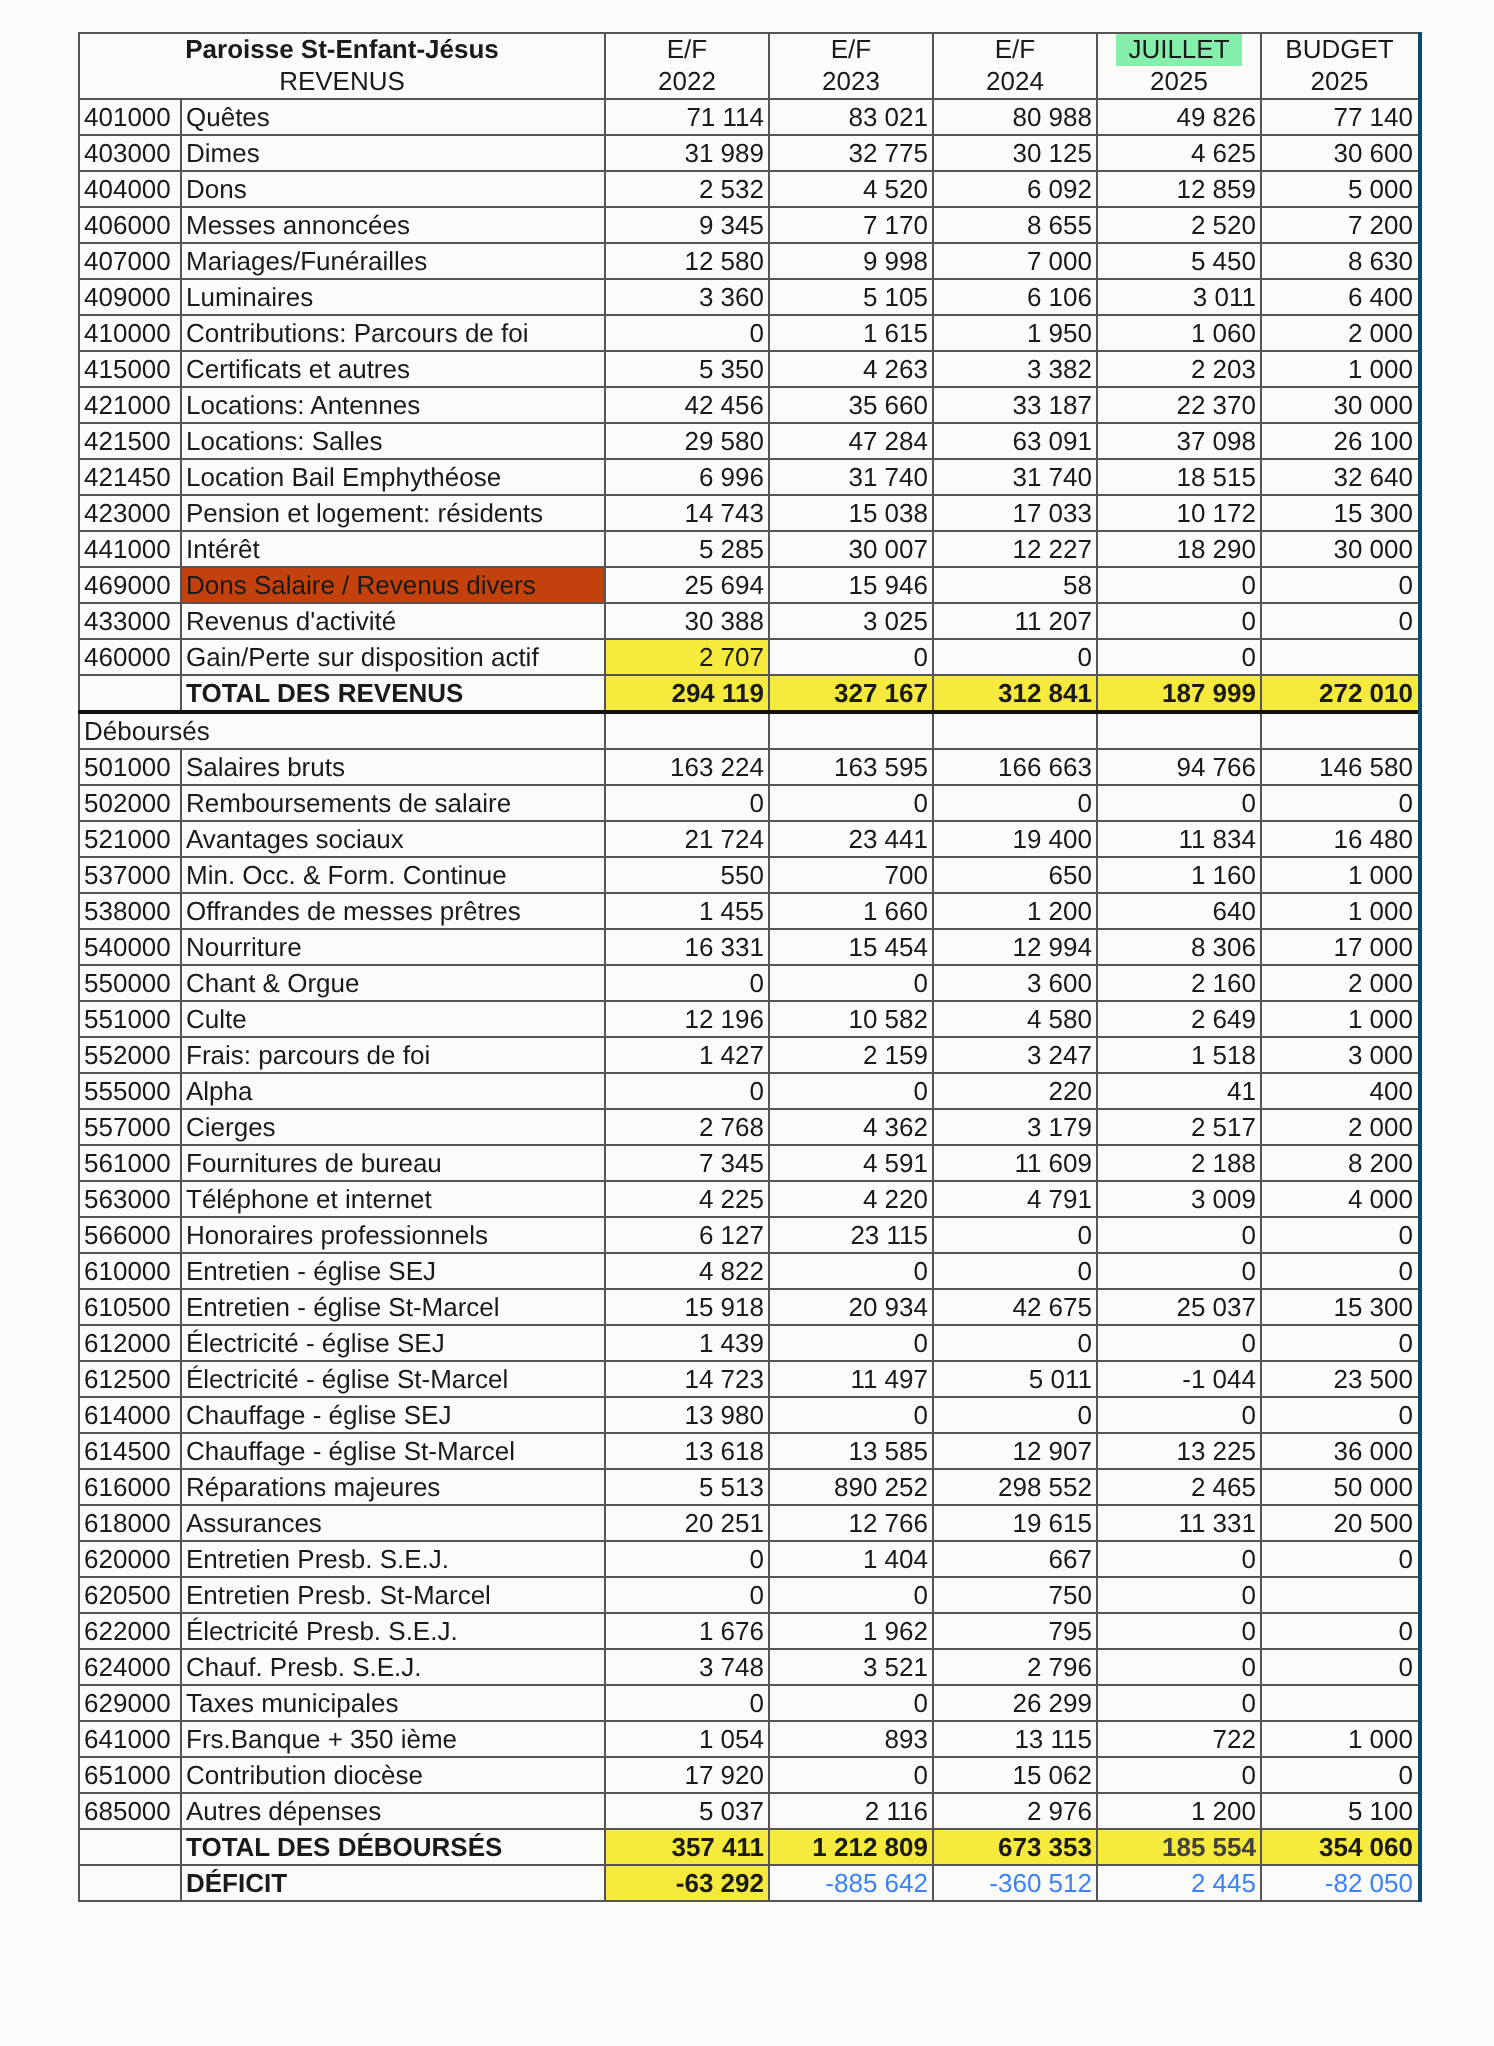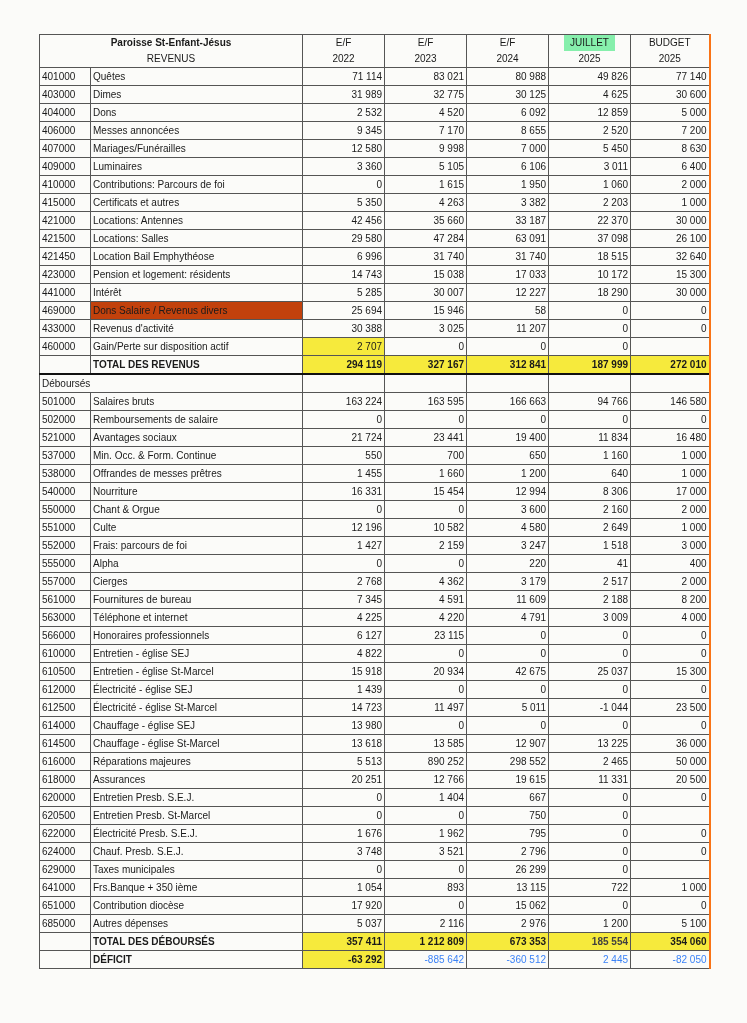--- a/index.html
+++ b/index.html
@@ -1,38 +1,38 @@
 <!DOCTYPE html>
 <html><head>
 <meta charset="utf-8">
 <style>
   html, body { margin:0; padding:0; background:#fbfbf9; }
   body { width:747px; height:1023px; position:relative; overflow:hidden;
          font-family:"Liberation Sans", sans-serif; color:#1a1a1a; }
-  #sheet { position:absolute; left:39px; top:34px; width:652px;
-           border-collapse:collapse; table-layout:fixed; font-size:10px; }
+  #sheet { position:absolute; left:39px; top:16px; width:652px;
+           border-collapse:collapse; table-layout:fixed; font-size:13px; }
   #sheet td { border:1px solid #555; padding:0 2px; height:17px; line-height:17px;
               white-space:nowrap; overflow:hidden; }
   #sheet col.c-code { width:51px; }
   #sheet col.c-label { width:212px; }
   #sheet col.c-val { width:82px; }
   #sheet col.c-last { width:79px; }
   .num { text-align:right; }
   .code { text-align:left; padding-left:2px !important; border-right:1px solid #555; }
   .hdr td { height:16px !important; line-height:16px !important; text-align:center; }
   .title { font-weight:bold; text-align:center; }
   .juillet { background:#86efac; display:inline-block; padding:0 6px; }
   .green { background:#c2410c; }
   .yellow { background:#f6ea3c; }
   .total td { font-weight:bold; border-top:2px solid #111; border-bottom:2px solid #111; }
   .total .lbl { font-weight:bold; }
   .red { color:#3b82f6; }
   .orange { color:#404040; }
   .section td { height:20px; line-height:22px; }
-  #sheet tr td:last-child { border-right:2px solid #f97316;margin-top:16px; }
+  #sheet tr td:last-child { border-right:2px solid #0c4a6e;margin-top:16px; }
 </style>
 </head>
 <body>
 
 <table id="sheet">
   <colgroup>
     <col class="c-code">
       <col class="c-label">
       <col class="c-val">
       <col class="c-val">

